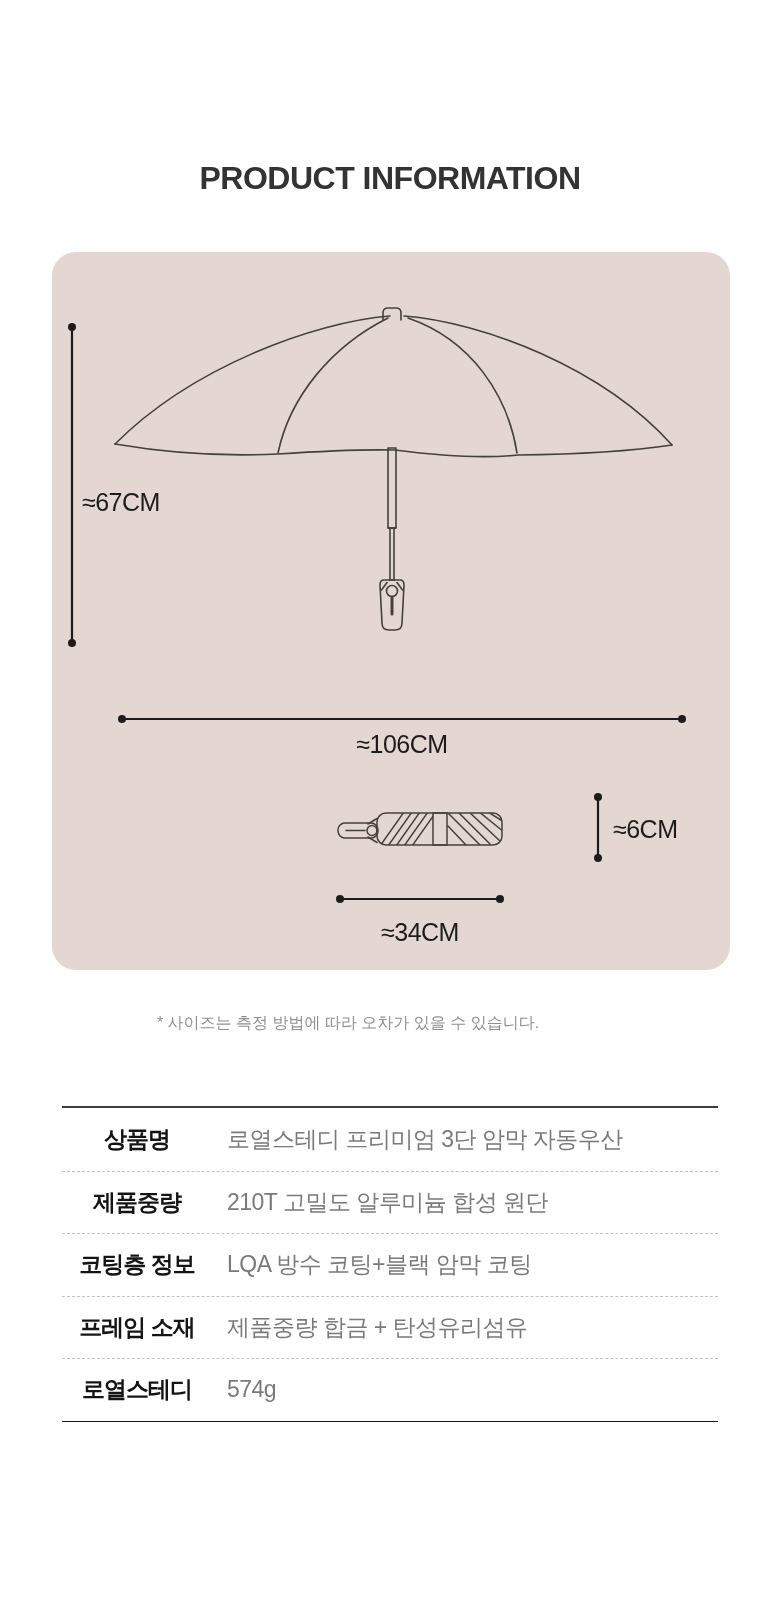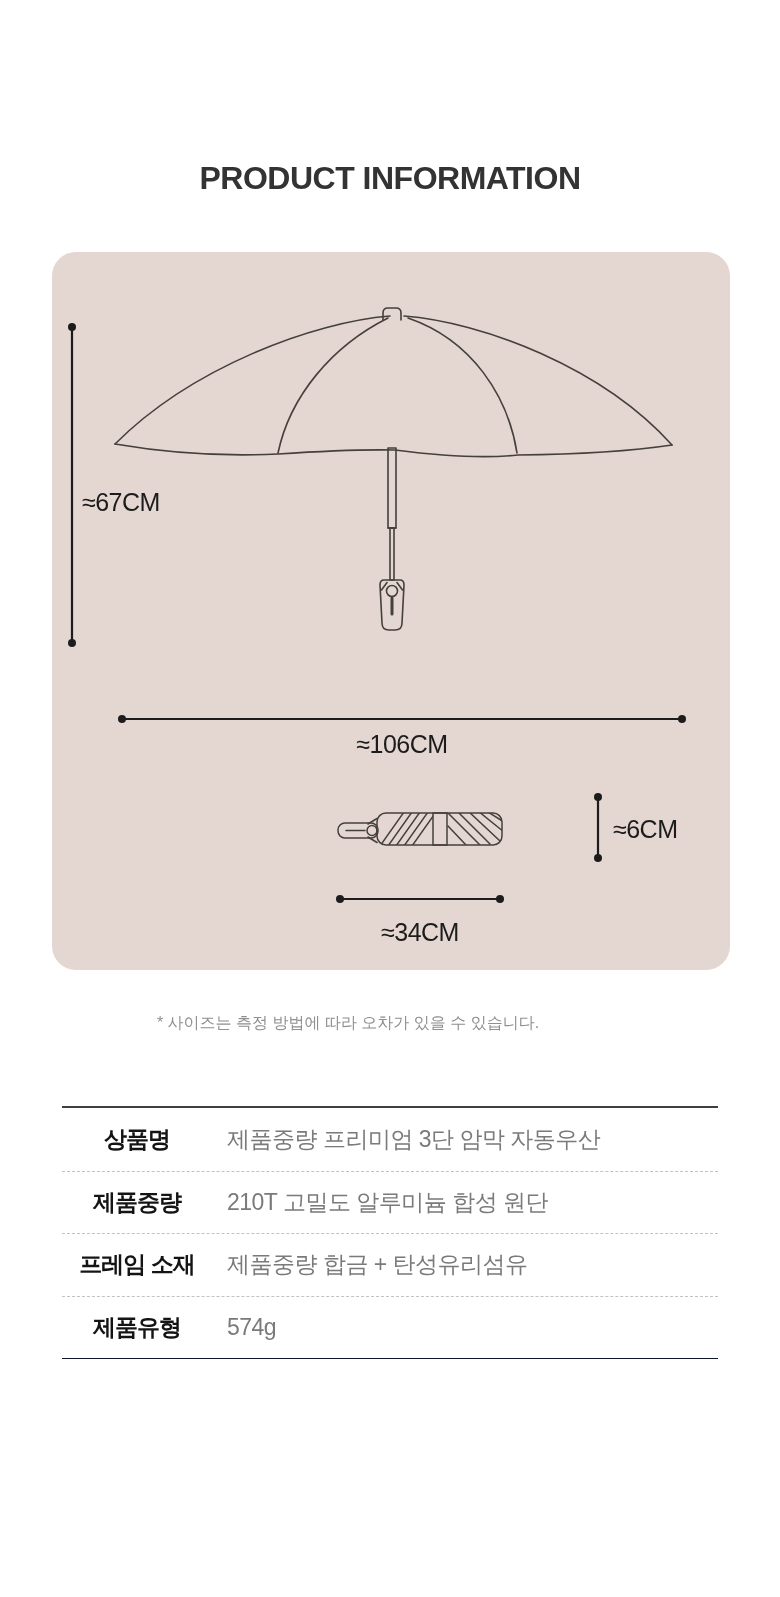--- a/index.html
+++ b/index.html
@@ -131,27 +131,31 @@
     <text class="dim" x="561" y="586">≈6CM</text>
     <text class="dim" x="368" y="689" text-anchor="middle">≈34CM</text>
   </svg>
 </div>
 
 <div class="size-note">* 사이즈는 측정 방법에 따라 오차가 있을 수 있습니다.</div>
 
 <div class="spec-table">
   <div class="spec-row">
     <div class="spec-label">상품명</div>
-    <div class="spec-value">제품중량 프리미엄 3단 암막 자동우산</div>
+    <div class="spec-value">로열스테디 프리미엄 3단 암막 자동우산</div>
   </div>
   <div class="spec-row">
     <div class="spec-label">제품중량</div>
     <div class="spec-value">210T 고밀도 알루미늄 합성 원단</div>
   </div>
   <div class="spec-row">
+    <div class="spec-label">코팅층 정보</div>
+    <div class="spec-value">LQA 방수 코팅+블랙 암막 코팅</div>
+  </div>
+  <div class="spec-row">
     <div class="spec-label">프레임 소재</div>
     <div class="spec-value">제품중량 합금 + 탄성유리섬유</div>
   </div>
   <div class="spec-row">
-    <div class="spec-label">제품유형</div>
+    <div class="spec-label">로열스테디</div>
     <div class="spec-value">574g</div>
   </div>
 </div>
 
 </body></html>

